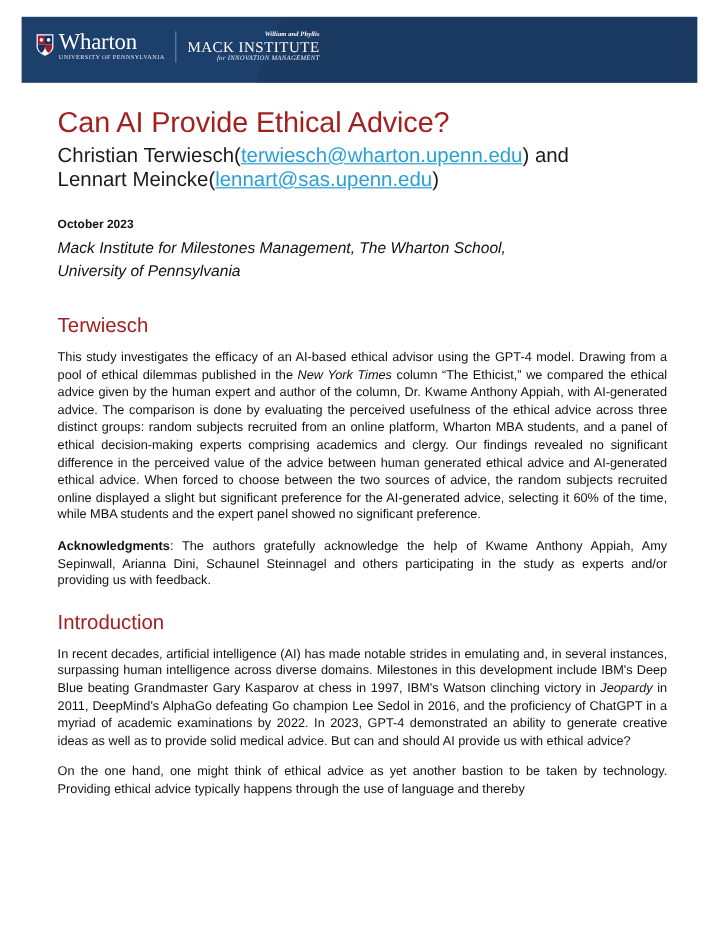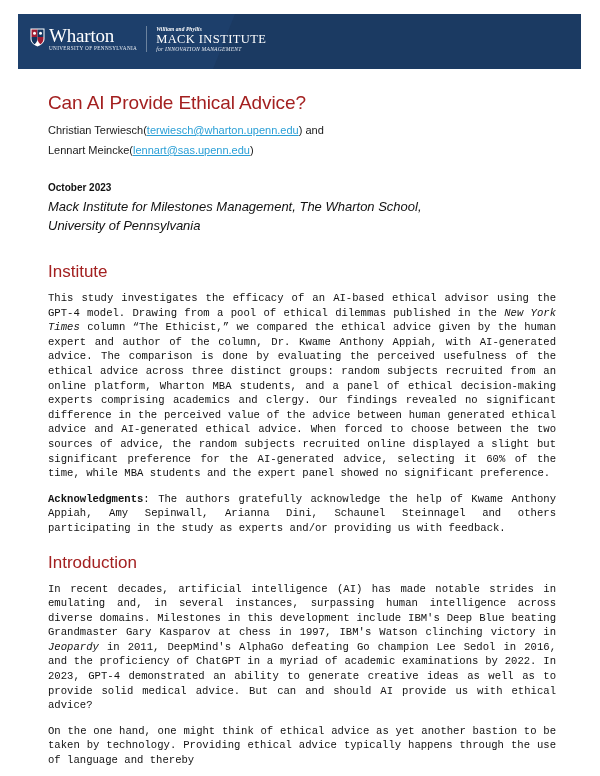--- a/index.html
+++ b/index.html
@@ -78,20 +78,21 @@
     letter-spacing: 0.35px;
     color: #e8ecf2;
     white-space: nowrap;
     text-transform: uppercase;
   }
   .mack-block {
     display: flex;
     flex-direction: column;
     padding-left: 9px;
     justify-content: flex-start;
+    align-items: flex-end;
   }
   .mack-top {
     font-family: "Liberation Serif", serif;
     font-style: italic;
     font-weight: bold;
     font-size: 5.4px;
     line-height: 6px;
     color: #ffffff;
     letter-spacing: 0.1px;
     white-space: nowrap;
@@ -117,29 +118,29 @@
   
   .content {
     position: absolute;
     left: 48px;
     top: 90px;
     width: 508px;
   }
 
   h1.doc-title {
     margin: 0 0 4px 0;
-    font-size: 19px;
+    font-size: 24px;
     line-height: 26px;
     font-weight: normal;
     color: #a32020;
     letter-spacing: -0.1px;
   }
 
   .authors {
-    font-size: 11px;
+    font-size: 17px;
     line-height: 20px;
     color: #1a1a1a;
   }
   .authors a,
   .mail-link {
     color: #2a9fd6;
     text-decoration: underline;
     cursor: pointer;
   }
 
@@ -167,21 +168,20 @@
   h2.section-head.intro-head {
     margin-top: 16px;
   }
 
   p.body-text {
     margin: 0 0 11px 0;
     font-size: 10.6px;
     line-height: 14.6px;
     text-align: justify;
     color: #111111;
-    font-family: Liberation Mono, monospace;
   }
   p.body-text:last-child { margin-bottom: 0; }
 
   .ack { margin-top: 14px; }
   .ack b { font-weight: bold; }
   em { font-style: italic; }
 </style>
 </head>
 <body>
 
@@ -220,21 +220,21 @@
 
     <div class="authors">
       <span>Christian Terwiesch</span><span>(</span><a class="mail-link" href="#">terwiesch@wharton.upenn.edu</a><span>) and</span><br>
       <span>Lennart Meincke</span><span>(</span><a class="mail-link" href="#">lennart@sas.upenn.edu</a><span>)</span>
     </div>
 
     <div class="date-line">October 2023</div>
     <div class="affiliation">Mack Institute for Milestones Management, The Wharton School,</div>
     <div class="affiliation">University of Pennsylvania</div>
 
-    <h2 class="section-head">Institute</h2>
+    <h2 class="section-head">Terwiesch</h2>
 
     <p class="body-text"><span>This study investigates the efficacy of an AI-based ethical advisor using the GPT-4 model. Drawing from a pool of ethical dilemmas published in the </span><em>New York Times</em><span> column “The Ethicist,” we compared the ethical advice given by the human expert and author of the column, Dr. Kwame Anthony Appiah, with AI-generated advice. The comparison is done by evaluating the perceived usefulness of the ethical advice across three distinct groups: random subjects recruited from an online platform, Wharton MBA students, and a panel of ethical decision-making experts comprising academics and clergy. Our findings revealed no significant difference in the perceived value of the advice between human generated ethical advice and AI-generated ethical advice. When forced to choose between the two sources of advice, the random subjects recruited online displayed a slight but significant preference for the AI-generated advice, selecting it 60% of the time, while MBA students and the expert panel showed no significant preference.</span></p>
 
     <p class="body-text ack"><b>Acknowledgments</b><span>: The authors gratefully acknowledge the help of Kwame Anthony Appiah, Amy Sepinwall, Arianna Dini, Schaunel Steinnagel and others participating in the study as experts and/or providing us with feedback.</span></p>
 
     <h2 class="section-head intro-head">Introduction</h2>
 
     <p class="body-text"><span>In recent decades, artificial intelligence (AI) has made notable strides in emulating and, in several instances, surpassing human intelligence across diverse domains. Milestones in this development include IBM's Deep Blue beating Grandmaster Gary Kasparov at chess in 1997, IBM's Watson clinching victory in </span><em>Jeopardy</em><span> in 2011, DeepMind's AlphaGo defeating Go champion Lee Sedol in 2016, and the proficiency of ChatGPT in a myriad of academic examinations by 2022. In 2023, GPT-4 demonstrated an ability to generate creative ideas as well as to provide solid medical advice. But can and should AI provide us with ethical advice?</span></p>
 
     <p class="body-text">On the one hand, one might think of ethical advice as yet another bastion to be taken by technology. Providing ethical advice typically happens through the use of language and thereby</p>

